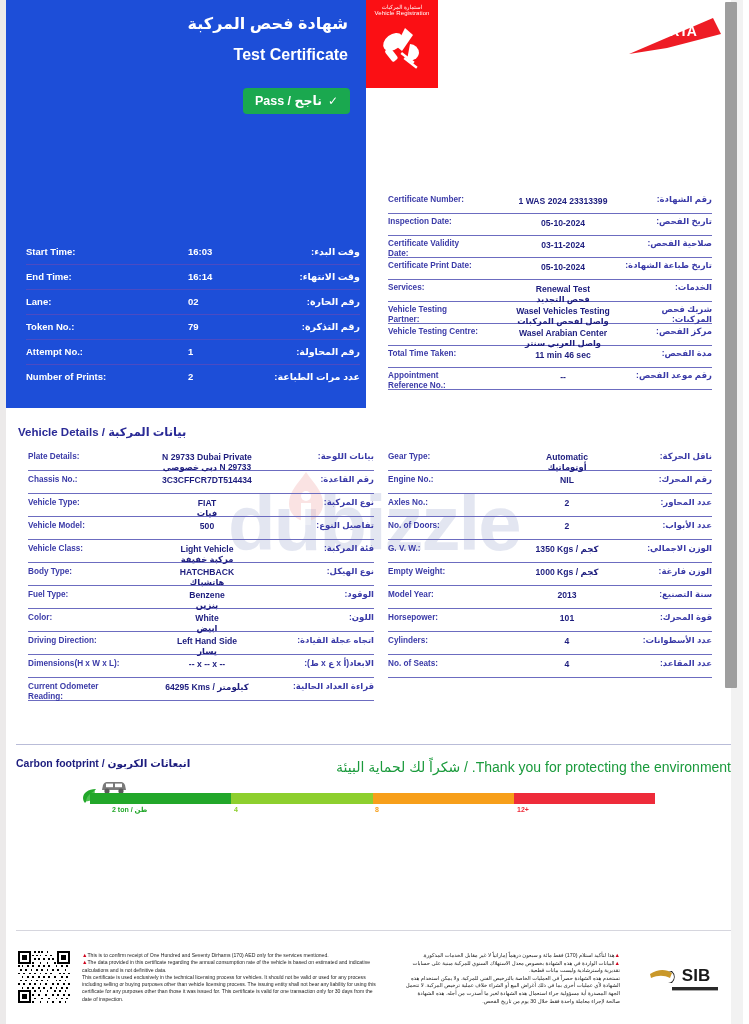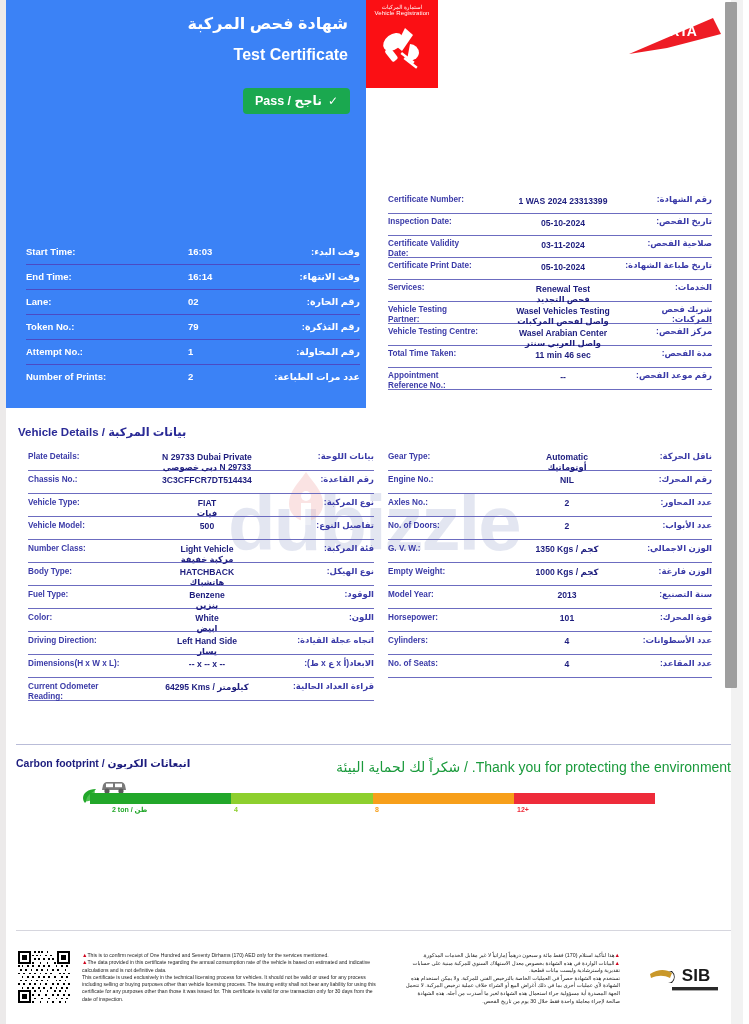--- a/index.html
+++ b/index.html
@@ -17,21 +17,21 @@
   }
   .edge-left { position:absolute; left:0; top:0; width:6px; height:1024px; background:#eceaea; }
 
   
   .scrollbar { position:absolute; right:6px; top:0; width:12px; height:1024px; background:#f2f2f2; }
   .scroll-thumb { position:absolute; right:6px; top:2px; width:12px; height:686px; background:#9e9e9e; border-radius:1px; }
 
   
   .hdr-blue {
     position:absolute; left:6px; top:0; width:360px; height:408px;
-    background:#3b82f6;
+    background:#1d4ed8;
   }
   .hdr-title-ar {
     position:absolute; right:18px; top:14px;
     color:#ffffff; font-size:16px; font-weight:bold; direction:rtl;
   }
   .hdr-title-en {
     position:absolute; right:18px; top:46px;
     color:#ffffff; font-size:16px; font-weight:bold;
   }
   .pass-badge {
@@ -292,21 +292,21 @@
       <span class="en">Vehicle Type:</span>
       <span class="val"><span>FIAT</span><span class="ar2">فيات</span></span>
       <span class="ar">نوع المركبة:</span>
     </div>
     <div class="vrow">
       <span class="en">Vehicle Model:</span>
       <span class="val"><span>500</span><span class="ar2"></span></span>
       <span class="ar">تفاصيل النوع:</span>
     </div>
     <div class="vrow">
-      <span class="en">Number Class:</span>
+      <span class="en">Vehicle Class:</span>
       <span class="val"><span>Light Vehicle</span><span class="ar2">مركبة خفيفة</span></span>
       <span class="ar">فئة المركبة:</span>
     </div>
     <div class="vrow">
       <span class="en">Body Type:</span>
       <span class="val"><span>HATCHBACK</span><span class="ar2">هاتشباك</span></span>
       <span class="ar">نوع الهيكل:</span>
     </div>
     <div class="vrow">
       <span class="en">Fuel Type:</span>

